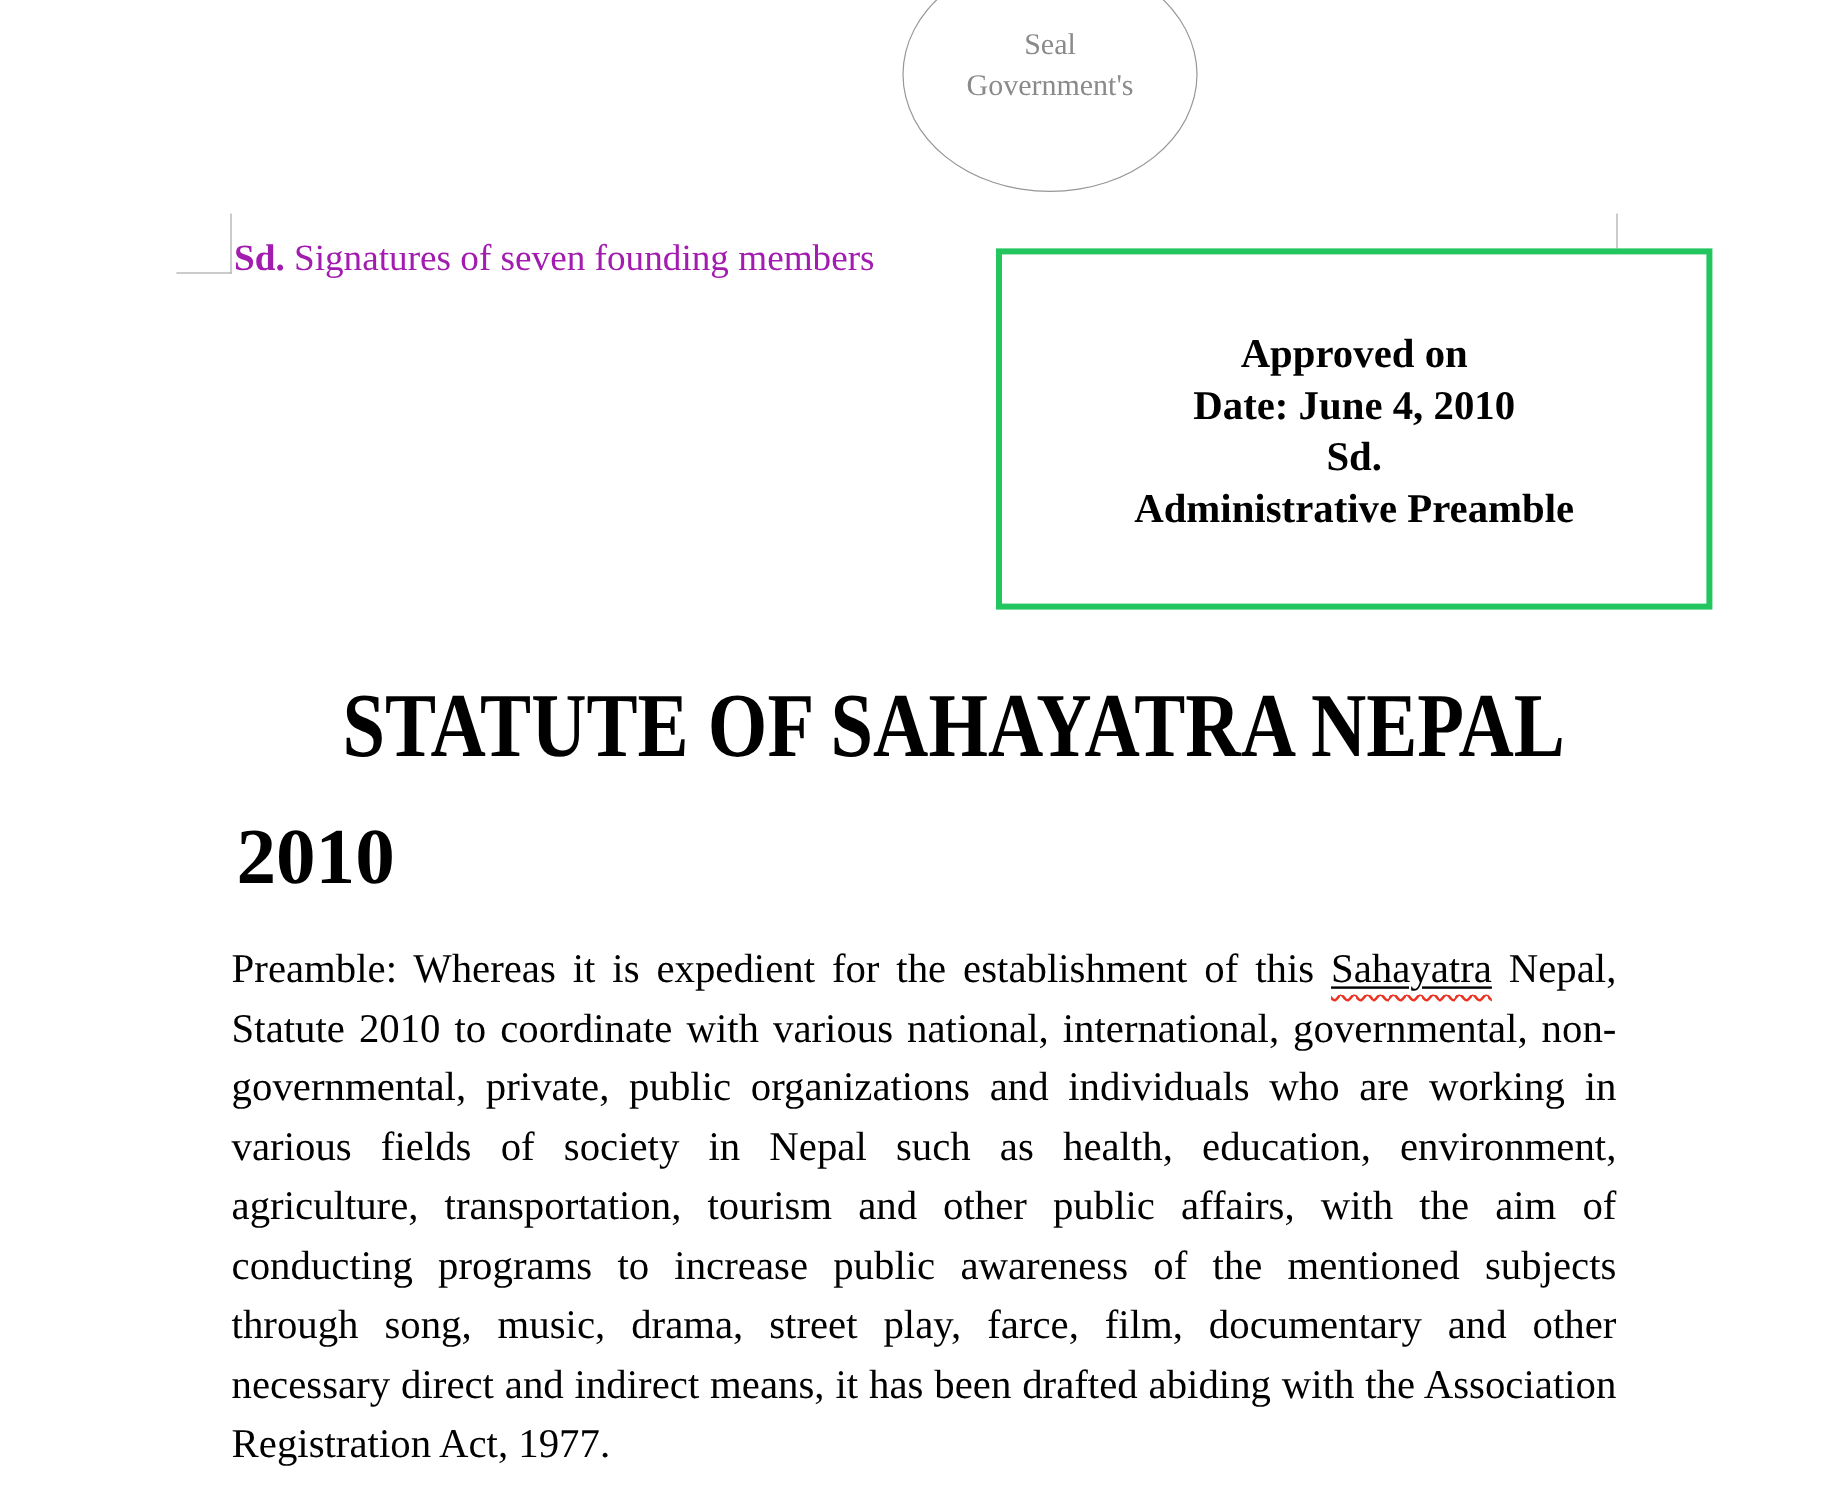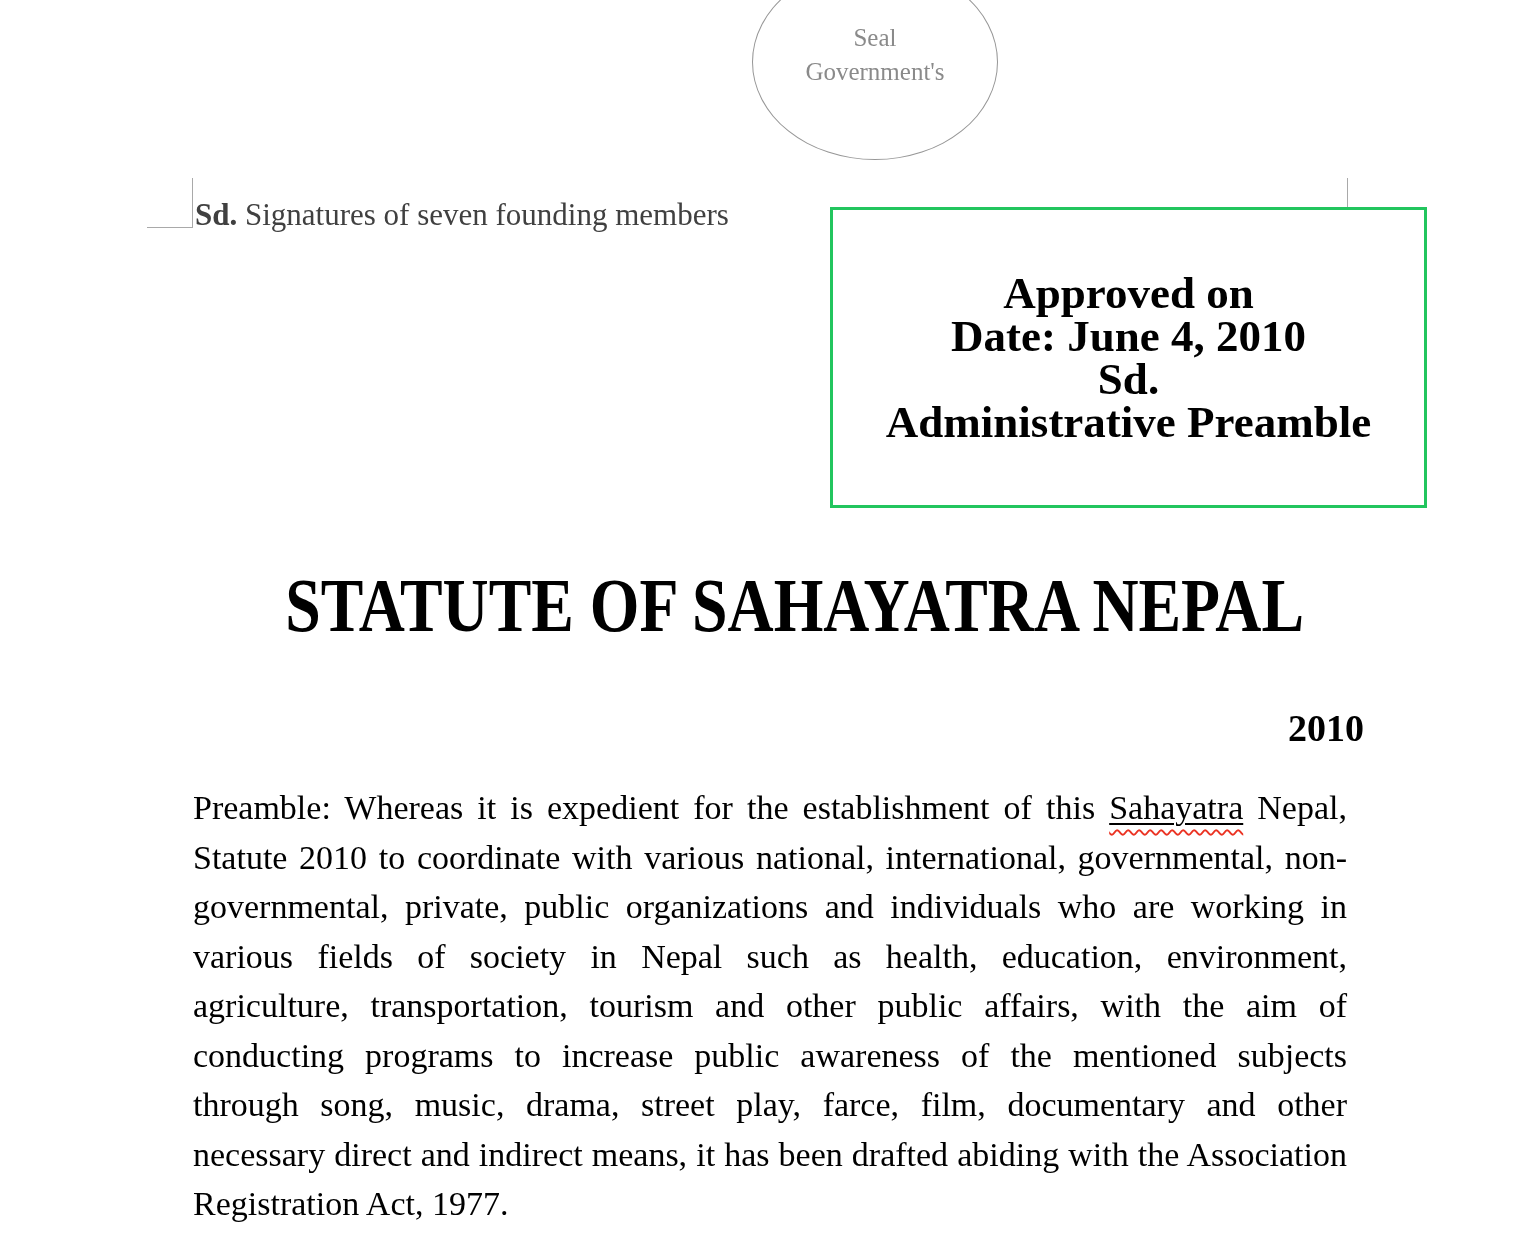--- a/index.html
+++ b/index.html
@@ -31,60 +31,60 @@
   .mark { position: absolute; background: #a9a9a9; z-index: 1; }
   .mark-left-v  { left: 192px;  top: 178px; width: 1px;  height: 50px; }
   .mark-left-h  { left: 147px;  top: 227px; width: 46px; height: 1px; }
   .mark-right-v { left: 1347px; top: 178px; width: 1px;  height: 50px; }
   
   .sig {
     position: absolute;
     left: 195px; top: 167px;
     font-size: 31px;
     line-height: 34px;
-    color: #404040;
+    color: #a21caf;
     z-index: 2;
     white-space: nowrap;
   }
   
   .approval {
     position: absolute;
     left: 830px; top: 207px;
     width: 597px; height: 301px;
     box-sizing: border-box;
-    border: 3px solid #22c55e;
+    border: 5px solid #22c55e;
     background: #ffffff;
     z-index: 3;
     text-align: center;
     font-weight: bold;
-    font-size: 45px;
+    font-size: 34px;
     line-height: 43px;
     padding-top: 62px;
   }
   
   .title {
     position: absolute;
     left: 193px; top: 565px;
     width: 1154px;
     margin: 0;
     text-align: center;
     font-weight: bold;
     font-size: 76px;
     line-height: 80px;
     white-space: nowrap;
     transform: scaleX(0.84);
   }
   .year {
     position: absolute;
     left: 193px; top: 676px;
     width: 1154px;
-    margin: 17px;
-    text-align: right;
+    margin: 4px;
+    text-align: left;
     font-weight: bold;
-    font-size: 38px;
+    font-size: 66px;
     line-height: 70px;
   }
   
   .preamble {
     position: absolute;
     left: 193px; top: 783px;
     width: 1154px;
     margin: 0;
     font-size: 34px;
     line-height: 49.5px;

